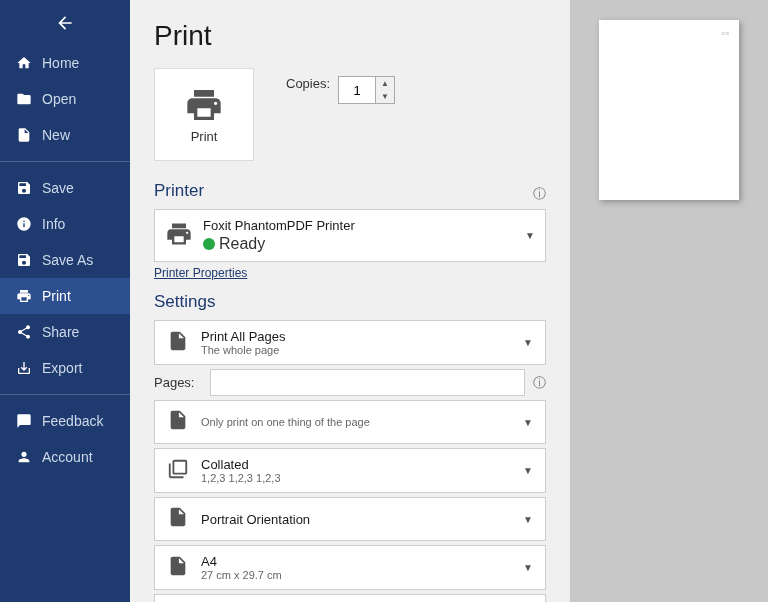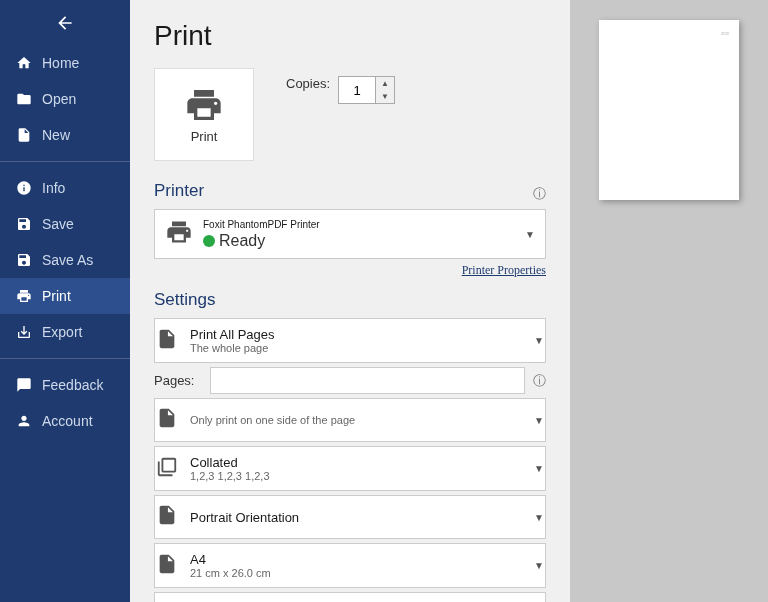--- a/index.html
+++ b/index.html
@@ -144,42 +144,40 @@
       border: 1px solid #ccc;
       display: flex;
       align-items: center;
       padding: 8px 10px;
       cursor: pointer;
       position: relative;
       margin-bottom: 4px;
     }
     .printer-icon { margin-right: 10px; flex-shrink: 0; }
     .printer-info { flex: 1; }
-    .printer-name { font-size: 10px; color: #1a1a1a; font-weight: 500; }
+    .printer-name { font-size: 13px; color: #1a1a1a; font-weight: 500; }
     .printer-status { font-size: 16px; color: #333; display: flex; align-items: center; gap: 4px; margin-top: 2px; }
     .status-dot { width: 12px; height: 12px; background: #28a745; border-radius: 50%; display: inline-block; }
     .dropdown-arrow { color: #555; font-size: 10px; }
 
     .printer-properties-link {
-      text-align: right;
       font-size: 12px;
       color: #1e3a6e;
       cursor: pointer;
       margin-bottom: 12px;
       text-decoration: underline;
-      font-family: Liberation Serif, serif;
     }
 
     
     .settings-dropdown {
       background: white;
       border: 1px solid #ccc;
       display: flex;
       align-items: center;
-      padding: 8px 1px;
+      padding: 8px 12px;
       cursor: pointer;
       margin-bottom: 4px;
       gap: 10px;
     }
     .settings-text { flex: 1; }
     .settings-main { font-size: 13px; color: #1a1a1a; }
     .settings-sub { font-size: 11px; color: #666; }
 
     .pages-row {
       display: flex;
@@ -250,46 +248,52 @@
     <svg width="16" height="16" viewBox="0 0 24 24" fill="white">
         <path d="M14 2H6c-1.1 0-2 .9-2 2v16c0 1.1.9 2 2 2h12c1.1 0 2-.9 2-2V8l-6-6zm-1 7V3.5L18.5 9H13z"></path>
       </svg>
     <span>New</span>
   </div>
 
   <div class="sidebar-divider"></div>
 
   <div class="sidebar-item">
     <svg width="16" height="16" viewBox="0 0 24 24" fill="white">
+        <path d="M17 3H5c-1.11 0-2 .9-2 2v14c0 1.1.89 2 2 2h14c1.1 0 2-.9 2-2V7l-4-4zm-5 16c-1.66 0-3-1.34-3-3s1.34-3 3-3 3 1.34 3 3-1.34 3-3 3zm3-10H5V5h10v4z"></path>
+      </svg>
+    <span>Save</span>
+  </div>
+
+  <div class="sidebar-item">
+    <svg width="16" height="16" viewBox="0 0 24 24" fill="white">
         <path d="M12 2C6.48 2 2 6.48 2 12s4.48 10 10 10 10-4.48 10-10S17.52 2 12 2zm1 15h-2v-6h2v6zm0-8h-2V7h2v2z"></path>
       </svg>
     <span>Info</span>
   </div>
 
   <div class="sidebar-item">
     <svg width="16" height="16" viewBox="0 0 24 24" fill="white">
         <path d="M17 3H5c-1.11 0-2 .9-2 2v14c0 1.1.89 2 2 2h14c1.1 0 2-.9 2-2V7l-4-4zm-5 16c-1.66 0-3-1.34-3-3s1.34-3 3-3 3 1.34 3 3-1.34 3-3 3zm3-10H5V5h10v4z"></path>
       </svg>
-    <span>Save</span>
-  </div>
-
-  <div class="sidebar-item">
-    <svg width="16" height="16" viewBox="0 0 24 24" fill="white">
-        <path d="M17 3H5c-1.11 0-2 .9-2 2v14c0 1.1.89 2 2 2h14c1.1 0 2-.9 2-2V7l-4-4zm-5 16c-1.66 0-3-1.34-3-3s1.34-3 3-3 3 1.34 3 3-1.34 3-3 3zm3-10H5V5h10v4z"></path>
-      </svg>
     <span>Save As</span>
   </div>
 
   <div class="sidebar-item active">
     <svg width="16" height="16" viewBox="0 0 24 24" fill="white">
         <path d="M19 8H5c-1.66 0-3 1.34-3 3v6h4v4h12v-4h4v-6c0-1.66-1.34-3-3-3zm-3 11H8v-5h8v5zm3-7c-.55 0-1-.45-1-1s.45-1 1-1 1 .45 1 1-.45 1-1 1zm-1-9H6v4h12V3z"></path>
       </svg>
     <span>Print</span>
   </div>
 
+  <div class="sidebar-item">
+    <svg width="16" height="16" viewBox="0 0 24 24" fill="white">
+        <path d="M18 16.08c-.76 0-1.44.3-1.96.77L8.91 12.7c.05-.23.09-.46.09-.7s-.04-.47-.09-.7l7.05-4.11c.54.5 1.25.81 2.04.81 1.66 0 3-1.34 3-3s-1.34-3-3-3-3 1.34-3 3c0 .24.04.47.09.7L8.04 9.81C7.5 9.31 6.79 9 6 9c-1.66 0-3 1.34-3 3s1.34 3 3 3c.79 0 1.5-.31 2.04-.81l7.12 4.16c-.05.21-.08.43-.08.65 0 1.61 1.31 2.92 2.92 2.92 1.61 0 2.92-1.31 2.92-2.92s-1.31-2.92-2.92-2.92z"></path>
+      </svg>
+    <span>Share</span>
+  </div>
 
   <div class="sidebar-item">
     <svg width="16" height="16" viewBox="0 0 24 24" fill="white">
         <path d="M19 12v7H5v-7H3v7c0 1.1.9 2 2 2h14c1.1 0 2-.9 2-2v-7h-2zm-6 .67l2.59-2.58L17 11.5l-5 5-5-5 1.41-1.41L11 12.67V3h2v9.67z"></path>
       </svg>
     <span>Export</span>
   </div>
 
 
   <div class="sidebar-divider"></div>
@@ -380,21 +384,21 @@
         <span style="font-size:13px;color:#777;">ⓘ</span>
       </div>
 
       <div class="settings-dropdown">
         <div style="width:24px;flex-shrink:0;">
           <svg width="22" height="22" viewBox="0 0 24 24" fill="#555">
               <path d="M14 2H6c-1.1 0-2 .9-2 2v16c0 1.1.9 2 2 2h12c1.1 0 2-.9 2-2V8l-6-6zm-1 7V3.5L18.5 9H13z"></path>
             </svg>
         </div>
         <div class="settings-text">
-          <div class="settings-sub">Only print on one side of the page</div>
+          <div class="settings-sub">Only print on one thing of the page</div>
         </div>
         <span style="font-size:10px;color:#555;">▼</span>
       </div>
 
       <div class="settings-dropdown">
         <div style="width:24px;flex-shrink:0;">
           <svg width="22" height="22" viewBox="0 0 24 24" fill="#555">
               <path d="M4 6H2v14c0 1.1.9 2 2 2h14v-2H4V6zm16-4H8c-1.1 0-2 .9-2 2v12c0 1.1.9 2 2 2h12c1.1 0 2-.9 2-2V4c0-1.1-.9-2-2-2zm0 14H8V4h12v12z"></path>
             </svg>
         </div>
@@ -418,21 +422,21 @@
       </div>
 
       <div class="settings-dropdown">
         <div style="width:24px;flex-shrink:0;">
           <svg width="22" height="22" viewBox="0 0 24 24" fill="#555">
               <path d="M14 2H6c-1.1 0-2 .9-2 2v16c0 1.1.9 2 2 2h12c1.1 0 2-.9 2-2V8l-6-6zm-1 7V3.5L18.5 9H13z"></path>
             </svg>
         </div>
         <div class="settings-text">
           <div class="settings-main">A4</div>
-          <div class="settings-sub">21 cm x 26.0 cm</div>
+          <div class="settings-sub">27 cm x 29.7 cm</div>
         </div>
         <span style="font-size:10px;color:#555;">▼</span>
       </div>
 
       <div class="settings-dropdown">
         
         
         
       </div>
 

